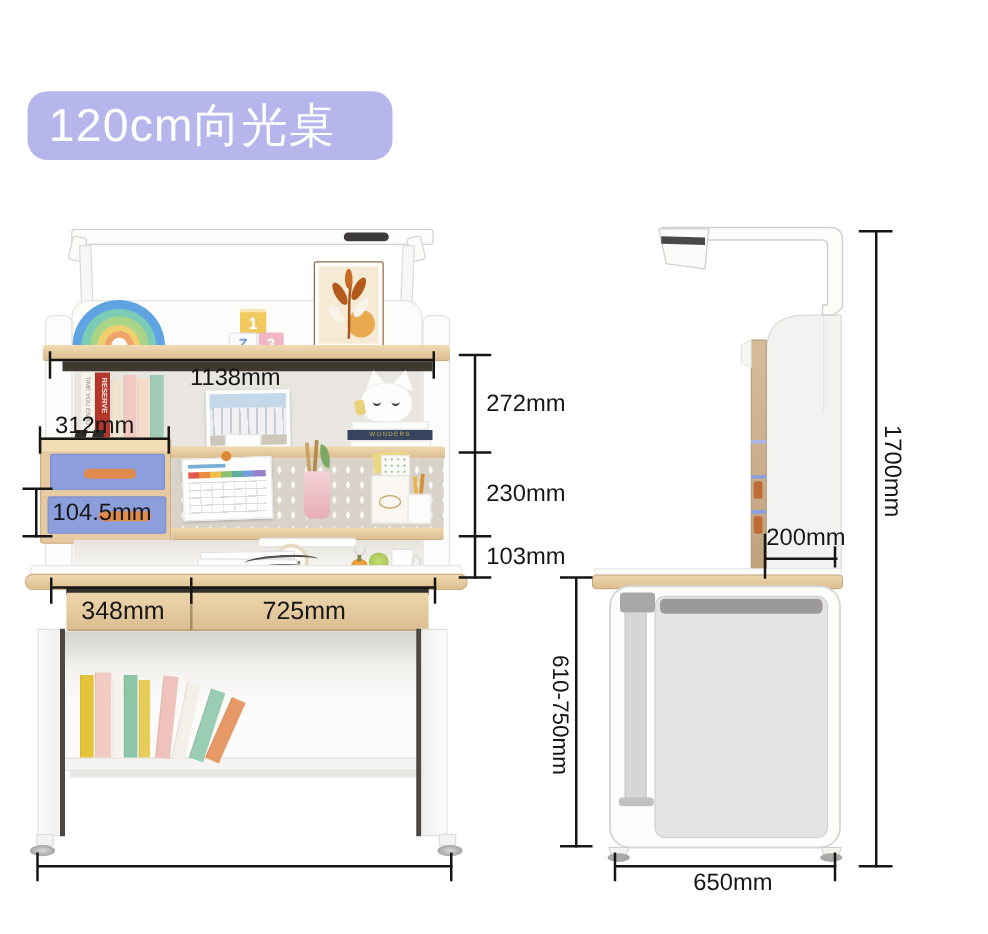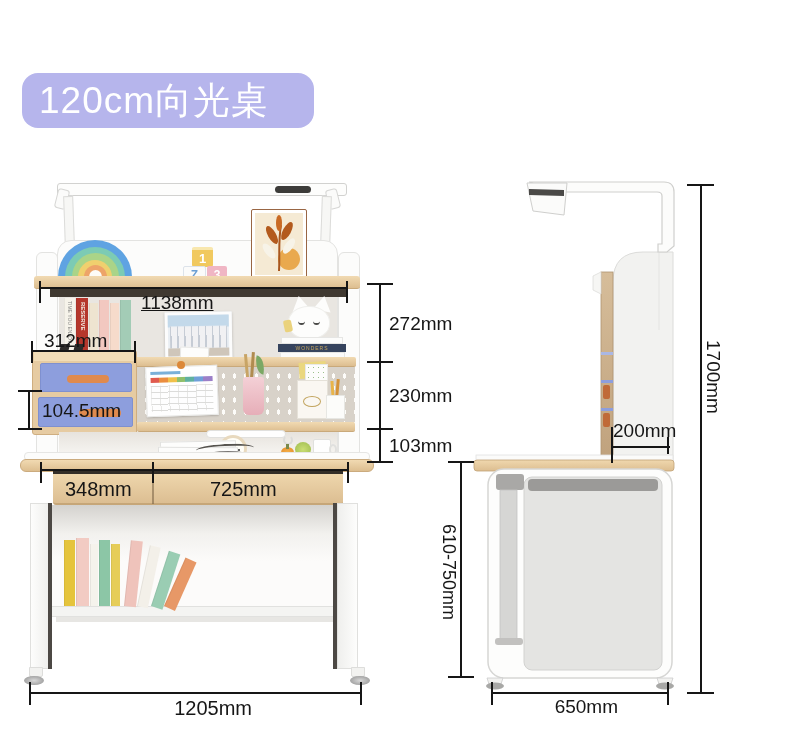--- a/index.html
+++ b/index.html
@@ -239,21 +239,21 @@
 
     <path d="M487,678 h16 l-2,6 h-12 z" fill="#f2f2f0" stroke="#cccccb" stroke-width="0.8"></path>
     <ellipse cx="495" cy="686" rx="9" ry="3.5" fill="#a8a8a6"></ellipse>
     <path d="M657,678 h16 l-2,6 h-12 z" fill="#f2f2f0" stroke="#cccccb" stroke-width="0.8"></path>
     <ellipse cx="665" cy="686" rx="9" ry="3.5" fill="#a8a8a6"></ellipse>
   </svg>
 
   <div class="dl" style="left:40px;top:287px;width:308px;height:2px;"></div>
   <div class="dl" style="left:39px;top:281px;width:2px;height:22px;"></div>
   <div class="dl" style="left:346px;top:281px;width:2px;height:22px;"></div>
-  <div class="dlabel" style="left:141px;top:293px;text-decoration:underline;">1138mm</div>
+  <div class="dlabel" style="left:152px;top:293px;">1138mm</div>
 
   <div class="dl" style="left:379px;top:284px;width:2px;height:179px;"></div>
   <div class="dl" style="left:367px;top:283px;width:26px;height:2px;"></div>
   <div class="dl" style="left:367px;top:361px;width:26px;height:2px;"></div>
   <div class="dl" style="left:367px;top:428px;width:26px;height:2px;"></div>
   <div class="dl" style="left:367px;top:461px;width:26px;height:2px;"></div>
   <div class="dlabel" style="left:389px;top:314px;">272mm</div>
   <div class="dlabel" style="left:389px;top:386px;">230mm</div>
   <div class="dlabel" style="left:389px;top:436px;">103mm</div>
 
@@ -270,21 +270,20 @@
   <div class="dl" style="left:41px;top:469px;width:308px;height:2px;"></div>
   <div class="dl" style="left:40px;top:462px;width:2px;height:21px;"></div>
   <div class="dl" style="left:152px;top:462px;width:2px;height:21px;"></div>
   <div class="dl" style="left:347px;top:462px;width:2px;height:21px;"></div>
   <div class="dlabel center" style="left:65px;top:478px;width:64px;font-size:20px;">348mm</div>
   <div class="dlabel center" style="left:210px;top:478px;width:64px;font-size:20px;">725mm</div>
 
   <div class="dl" style="left:30px;top:692px;width:332px;height:2px;"></div>
   <div class="dl" style="left:29px;top:682px;width:2px;height:23px;"></div>
   <div class="dl" style="left:360px;top:682px;width:2px;height:23px;"></div>
-  <div class="dlabel center" style="left:140px;top:697px;width:112px;font-size:20px;">1205mm</div>
 
   <div class="dlabel" style="left:613px;top:421px;">200mm</div>
   <div class="dl" style="left:612px;top:446px;width:58px;height:2px;"></div>
   <div class="dl" style="left:611px;top:427px;width:2px;height:36px;"></div>
   <div class="dl" style="left:667px;top:437px;width:2px;height:17px;"></div>
 
   <div class="dl" style="left:700px;top:185px;width:2px;height:509px;"></div>
   <div class="dl" style="left:687px;top:184px;width:27px;height:2px;"></div>
   <div class="dl" style="left:687px;top:692px;width:27px;height:2px;"></div>
   <div class="dlabel vlabel" style="left:702px;top:340px;">1700mm</div>

